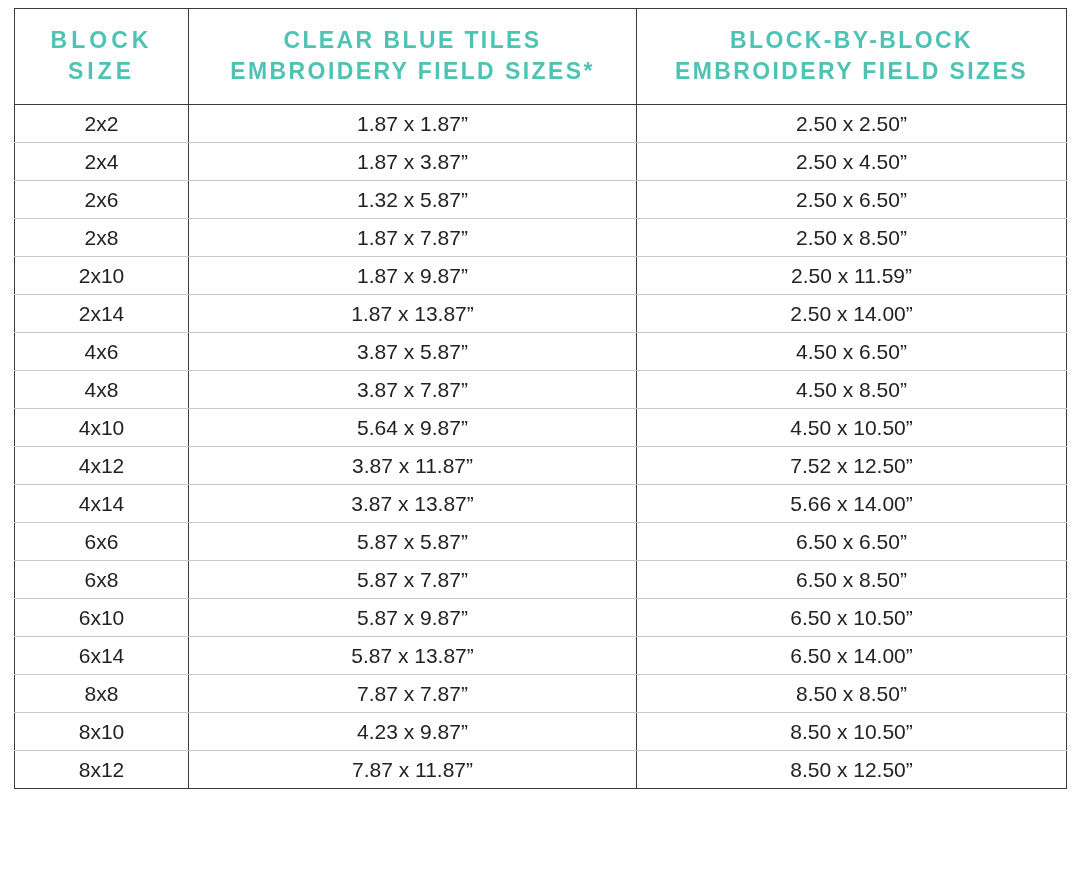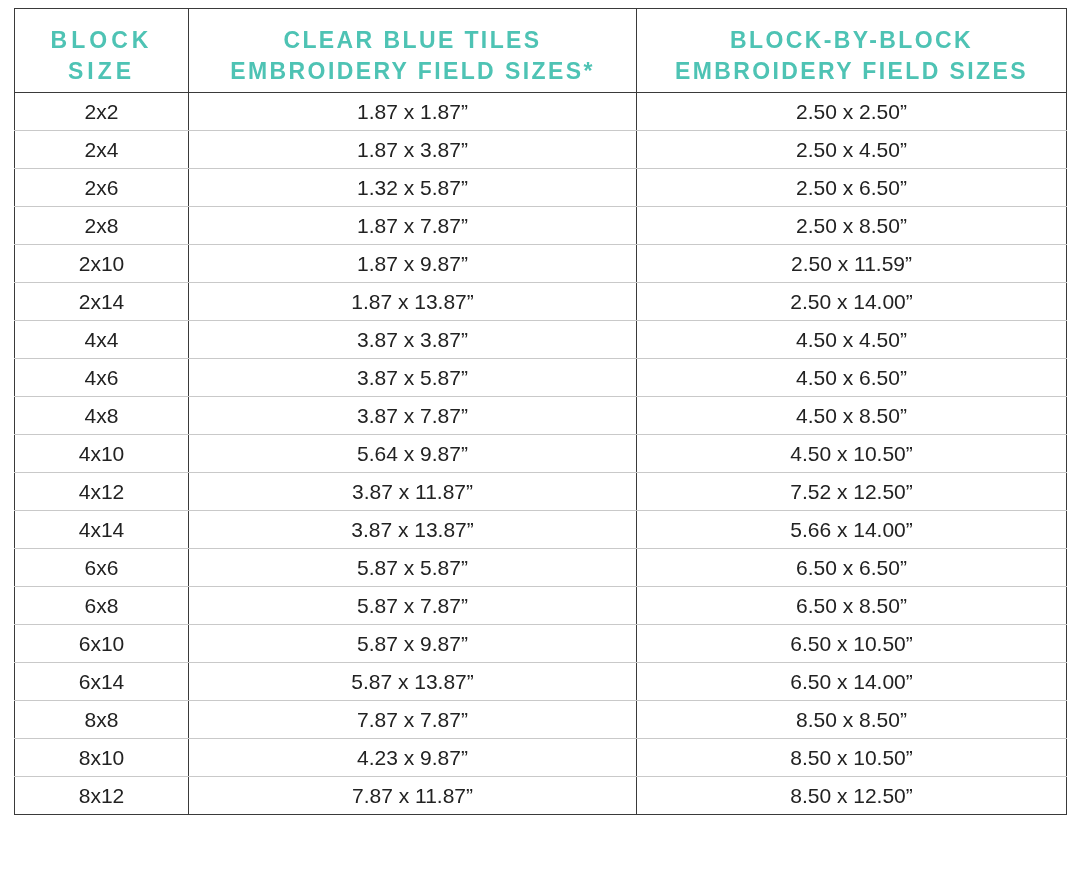--- a/index.html
+++ b/index.html
@@ -32,21 +32,21 @@
   table.size-chart col.c2 { width: 448px; }
   table.size-chart col.c3 { width: 430px; }
 
   thead th {
     border: 1px solid #3a3a3a;
     color: #4ec3b4;
     font-size: 23px;
     font-weight: bold;
     letter-spacing: 2.4px;
     line-height: 1.33;
-    padding: 16px 4px 6px 4px;
+    padding: 16px 4px 18px 4px;
     text-align: center;
     vertical-align: middle;
     background: #ffffff;
     white-space: pre-line;
   }
   thead th.col-block-size {
     letter-spacing: 4px;
   }
 
   tbody td {
@@ -111,25 +111,20 @@
         <td>2x10</td>
         <td>1.87 x 9.87”</td>
         <td>2.50 x 11.59”</td>
       </tr>
       <tr>
         <td>2x14</td>
         <td>1.87 x 13.87”</td>
         <td>2.50 x 14.00”</td>
       </tr>
       <tr>
-        <td>4x4</td>
-        <td>3.87 x 3.87”</td>
-        <td>4.50 x 4.50”</td>
-      </tr>
-      <tr>
         <td>4x6</td>
         <td>3.87 x 5.87”</td>
         <td>4.50 x 6.50”</td>
       </tr>
       <tr>
         <td>4x8</td>
         <td>3.87 x 7.87”</td>
         <td>4.50 x 8.50”</td>
       </tr>
       <tr>

